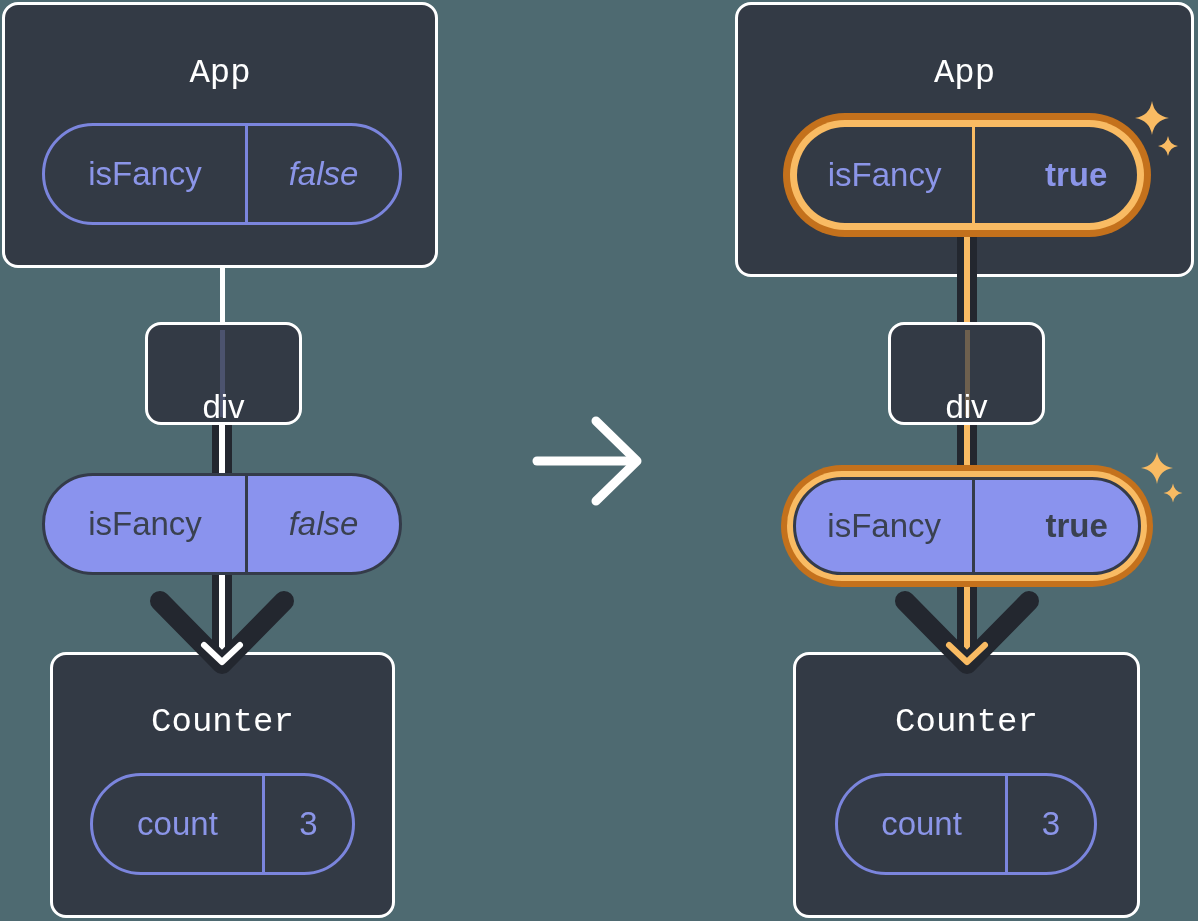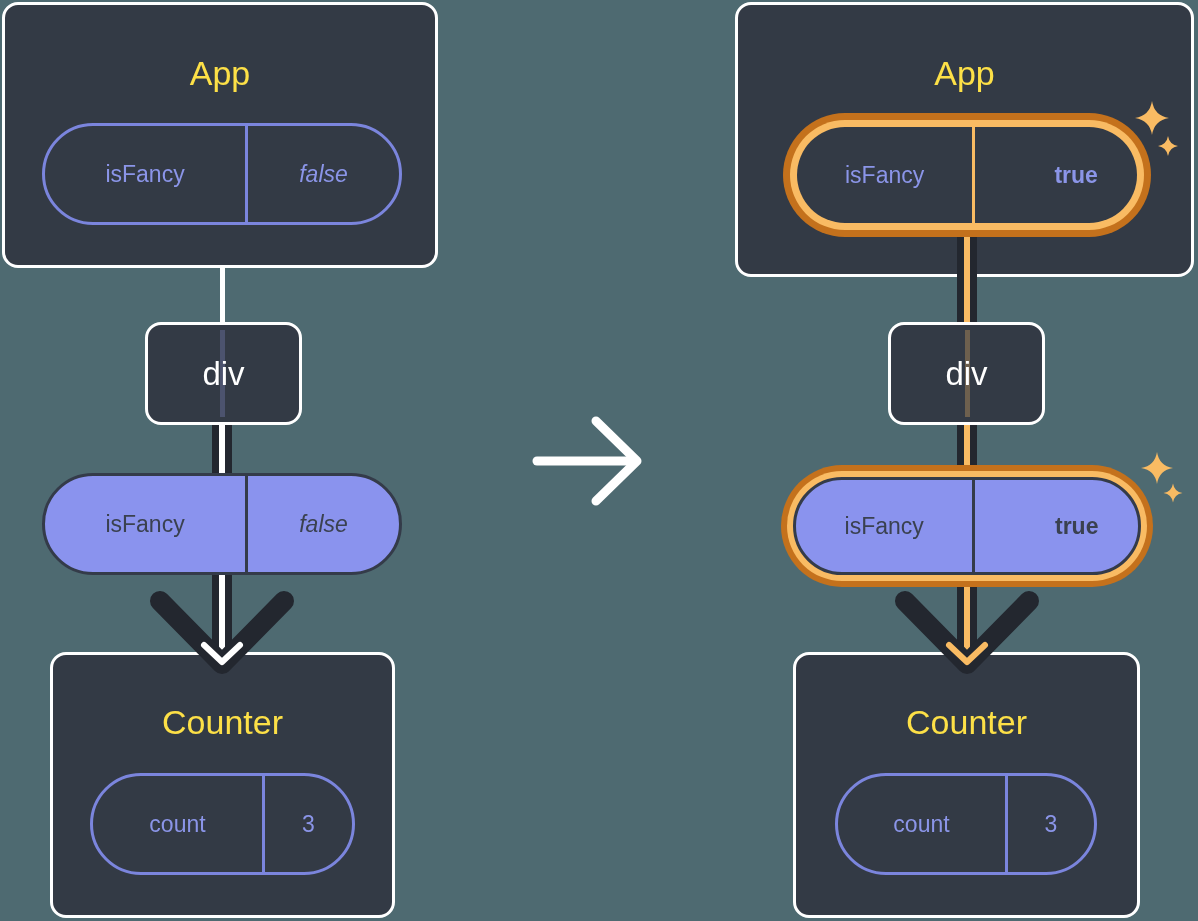--- a/index.html
+++ b/index.html
@@ -16,34 +16,35 @@
     background:#333a45;
     border:3.5px solid #ffffff;
     border-radius:16px;
     box-sizing:border-box;
     z-index:1;
   }
   .card.divnode{z-index:3;}
   .card-title{
     position:absolute;
     text-align:center;
-    color:#fde047;
+    color:#ffffff;
     font-size:34px;
     font-weight:500;
     line-height:44px;
     z-index:2;
+    font-family:Liberation Mono, monospace;
   }
   
   .pill{
     position:absolute;
     display:flex;
     align-items:stretch;
     border-radius:999px;
     box-sizing:border-box;
-    font-size:23px;
+    font-size:33px;
     z-index:4;
   }
   .cell{
     display:flex;align-items:center;justify-content:center;
     min-width:0;
   }
   .pill.outline{border:3px solid #7b85dd;color:#8b95e8;background:transparent;}
   .pill.outline .cell.name{border-right:3px solid #7b85dd;}
   .pill.filled{background:#8a93ee;border:3px solid #343b49;color:#3a4150;}
   .pill.filled .cell.name{border-right:3px solid #343b49;}
@@ -64,21 +65,21 @@
   
   .connector-white{
     position:absolute;left:219.5px;top:268px;width:5px;height:56px;
     background:#ffffff;z-index:2;
   }
   .passline{position:absolute;width:5px;z-index:3;}
   .passline.purple{background:rgba(150,160,235,0.25);}
   .passline.orange{background:rgba(249,187,99,0.30);}
   .divlabel{
     position:absolute;text-align:center;color:#ffffff;
-    font-size:33px;line-height:44px;z-index:3;
+    font-size:33px;line-height:44px;z-index:3;margin-top:33px;
   }
   svg.layer{position:absolute;left:0;top:0;z-index:2;pointer-events:none;}
   svg.layer.heads{z-index:5;}
   svg.layer.top{z-index:6;}
 </style>
 </head>
 <body>
 
 <div class="stage">
 

